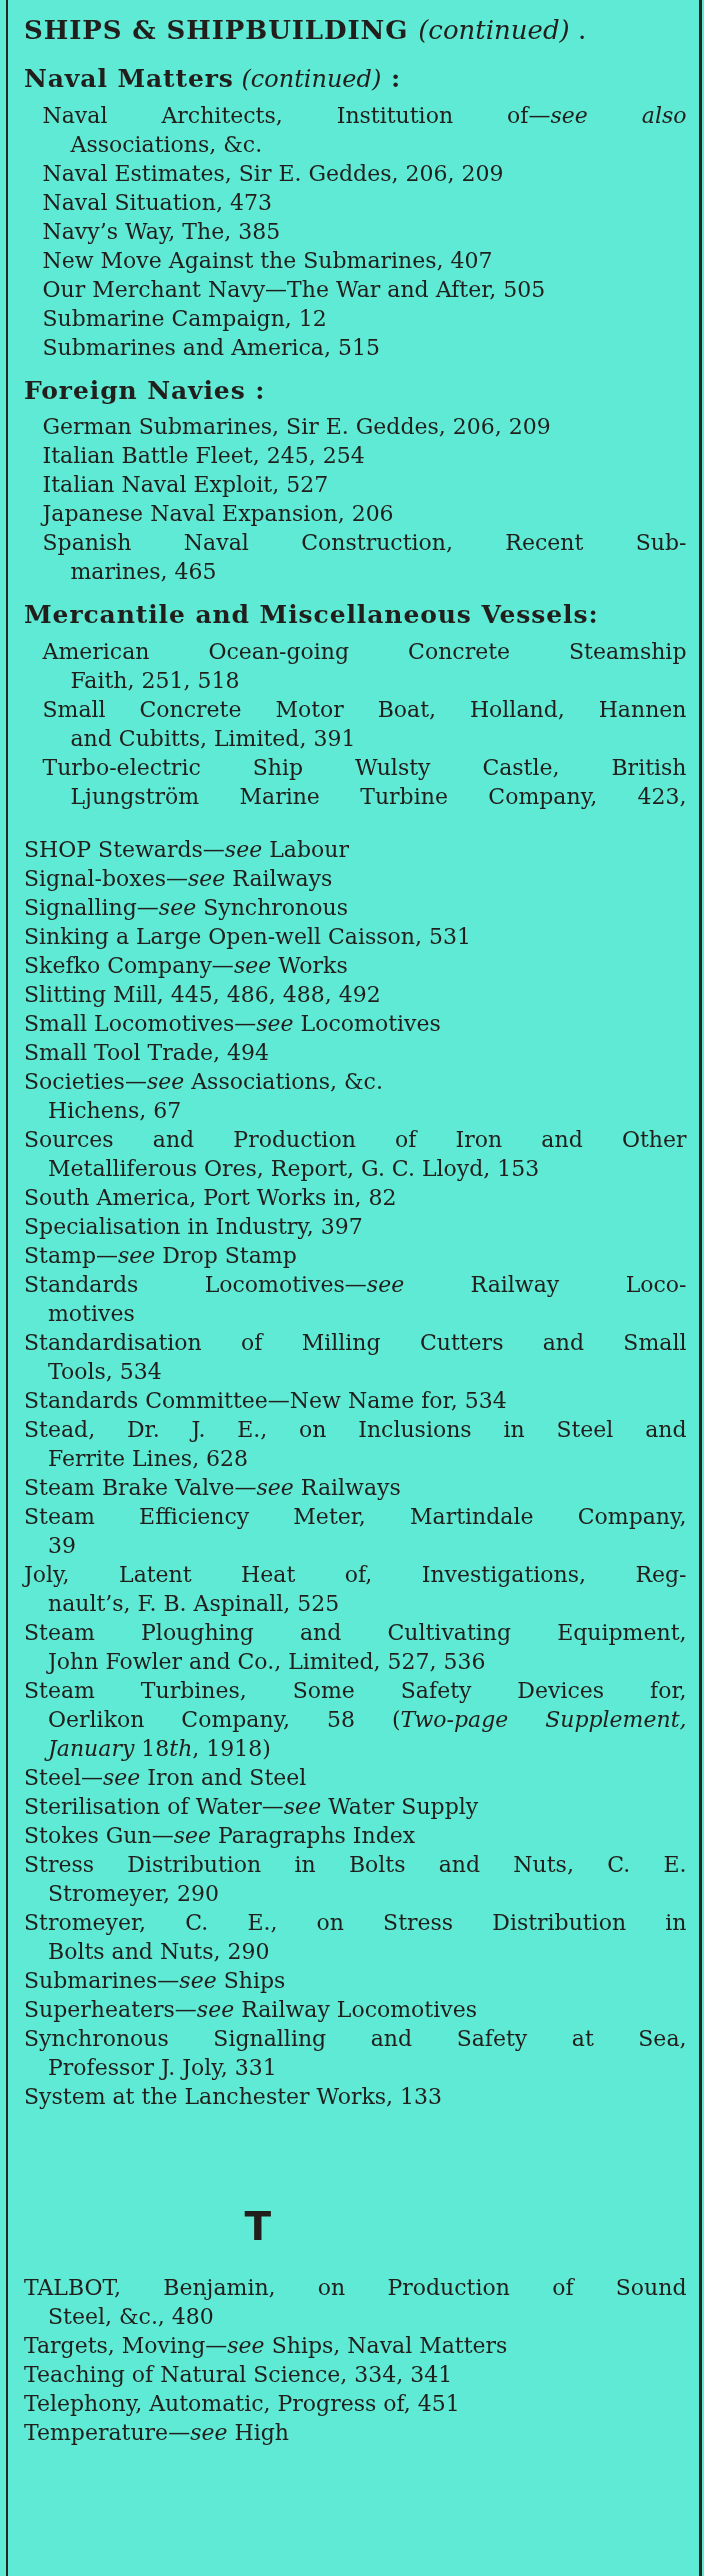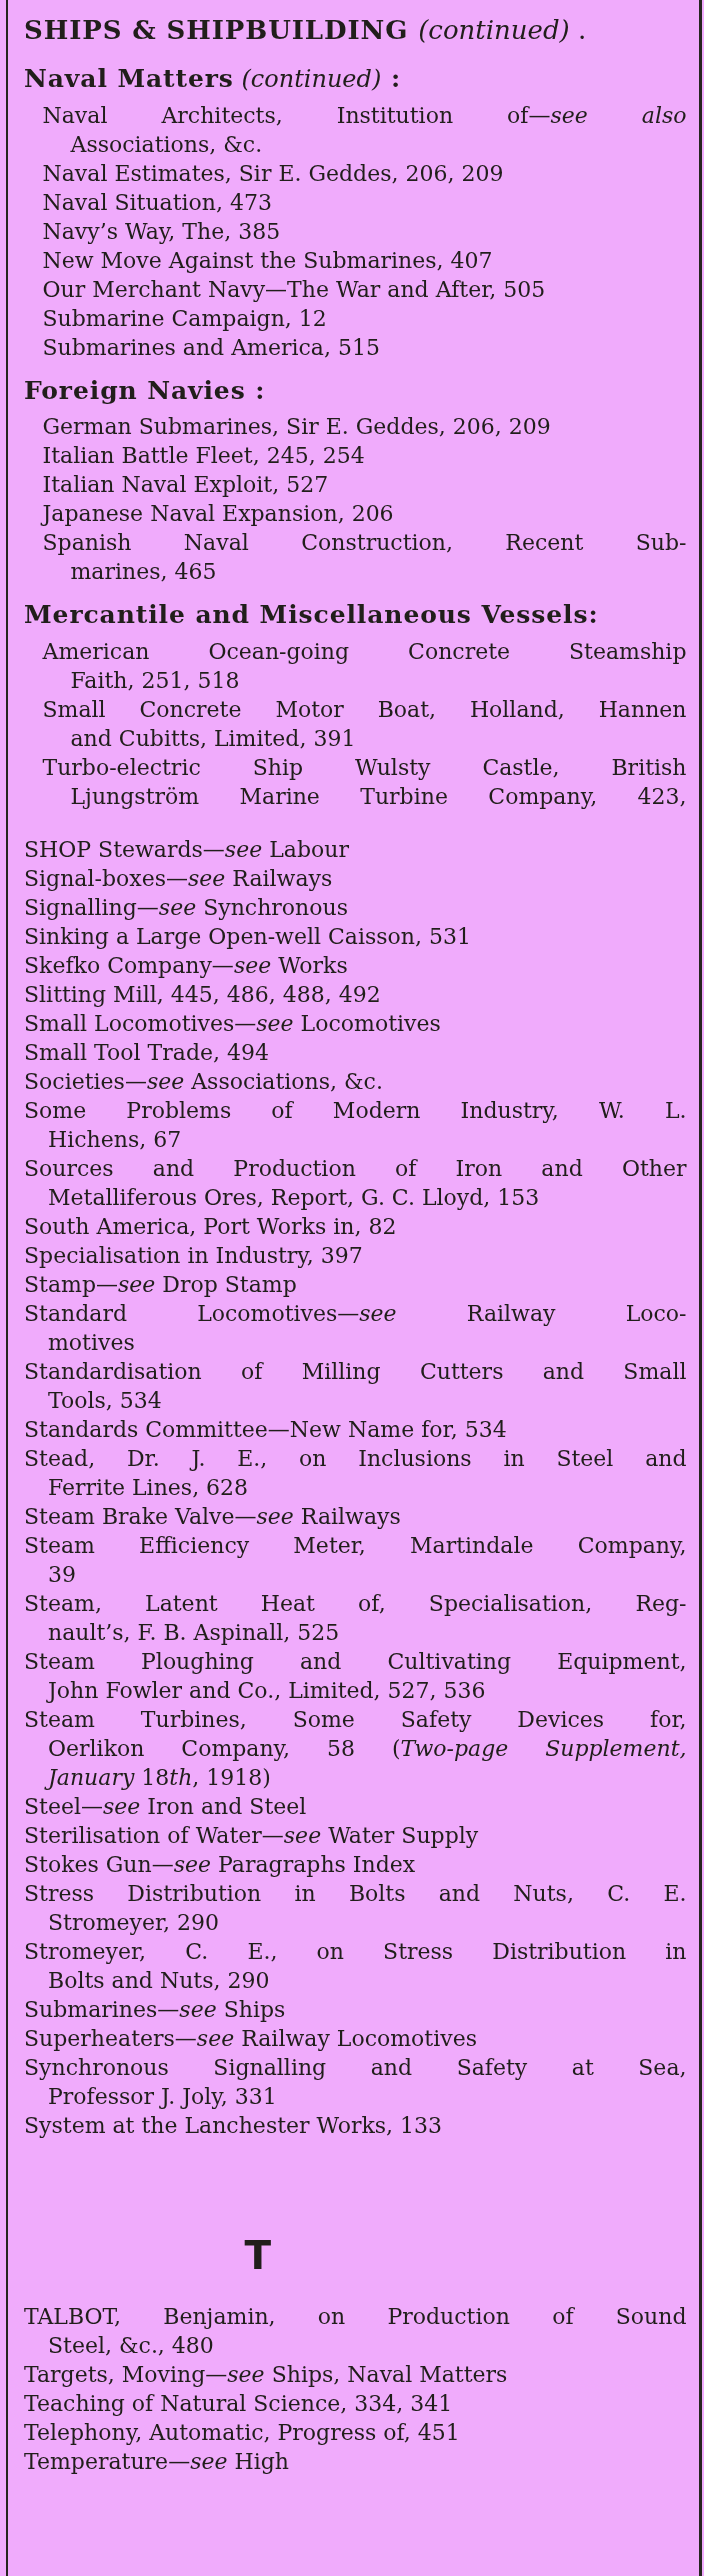--- a/index.html
+++ b/index.html
@@ -1,20 +1,20 @@
 <!DOCTYPE html>
 <html style="font-size:15px"><head>
 <meta charset="utf-8">
 <style>
   html, body { margin: 0; padding: 0; }
   .page {
     position: relative;
     width: 705px;
     height: 2576px;
-    background: #f0abfc;
+    background: #5eead4;
     color: #211e1b;
     overflow: hidden;
     font-family: "DejaVu Serif", "Liberation Serif", serif;
   }
   .rule {
     position: absolute;
     top: 0;
     bottom: 0;
     width: 2.8px;
     background: #26251f;
@@ -166,38 +166,37 @@
           <div class="entry">
             <div class="line"><span>Small Locomotives—</span><span class="it">see</span><span> Locomotives</span></div>
           </div>
           <div class="entry">
             <div class="line"><span>Small Tool Trade, 494</span></div>
           </div>
           <div class="entry">
             <div class="line"><span>Societies—</span><span class="it">see</span><span> Associations, &amp;c.</span></div>
           </div>
           <div class="entry">
-            <div class="line fill"><span>Some Problems of Modern Industry, W. L.</span></div>
             <div class="line cont"><span>Hichens, 67</span></div>
           </div>
           <div class="entry">
             <div class="line fill"><span>Sources and Production of Iron and Other</span></div>
             <div class="line cont"><span>Metalliferous Ores, Report, G. C. Lloyd, 153</span></div>
           </div>
           <div class="entry">
             <div class="line"><span>South America, Port Works in, 82</span></div>
           </div>
           <div class="entry">
             <div class="line"><span>Specialisation in Industry, 397</span></div>
           </div>
           <div class="entry">
             <div class="line"><span>Stamp—</span><span class="it">see</span><span> Drop Stamp</span></div>
           </div>
           <div class="entry">
-            <div class="line fill"><span>Standard Locomotives—</span><span class="it">see</span><span> Railway Loco-</span></div>
+            <div class="line fill"><span>Standards Locomotives—</span><span class="it">see</span><span> Railway Loco-</span></div>
             <div class="line cont"><span>motives</span></div>
           </div>
           <div class="entry">
             <div class="line fill"><span>Standardisation of Milling Cutters and Small</span></div>
             <div class="line cont"><span>Tools, 534</span></div>
           </div>
           <div class="entry">
             <div class="line"><span>Standards Committee—New Name for, 534</span></div>
           </div>
           <div class="entry">
@@ -205,21 +204,21 @@
             <div class="line cont"><span>Ferrite Lines, 628</span></div>
           </div>
           <div class="entry">
             <div class="line"><span>Steam Brake Valve—</span><span class="it">see</span><span> Railways</span></div>
           </div>
           <div class="entry">
             <div class="line fill"><span>Steam Efficiency Meter, Martindale Company,</span></div>
             <div class="line cont"><span>39</span></div>
           </div>
           <div class="entry">
-            <div class="line fill"><span>Steam, Latent Heat of, Specialisation, Reg-</span></div>
+            <div class="line fill"><span>Joly, Latent Heat of, Investigations, Reg-</span></div>
             <div class="line cont"><span>nault’s, F. B. Aspinall, 525</span></div>
           </div>
           <div class="entry">
             <div class="line fill"><span>Steam Ploughing and Cultivating Equipment,</span></div>
             <div class="line cont"><span>John Fowler and Co., Limited, 527, 536</span></div>
           </div>
           <div class="entry">
             <div class="line fill"><span>Steam Turbines, Some Safety Devices for,</span></div>
             <div class="line cont fill"><span>Oerlikon Company, 58 (</span><span class="it">Two-page Supplement,</span></div>
             <div class="line cont"><span class="it">January</span><span> 18</span><span class="it">th</span><span>, 1918)</span></div>

